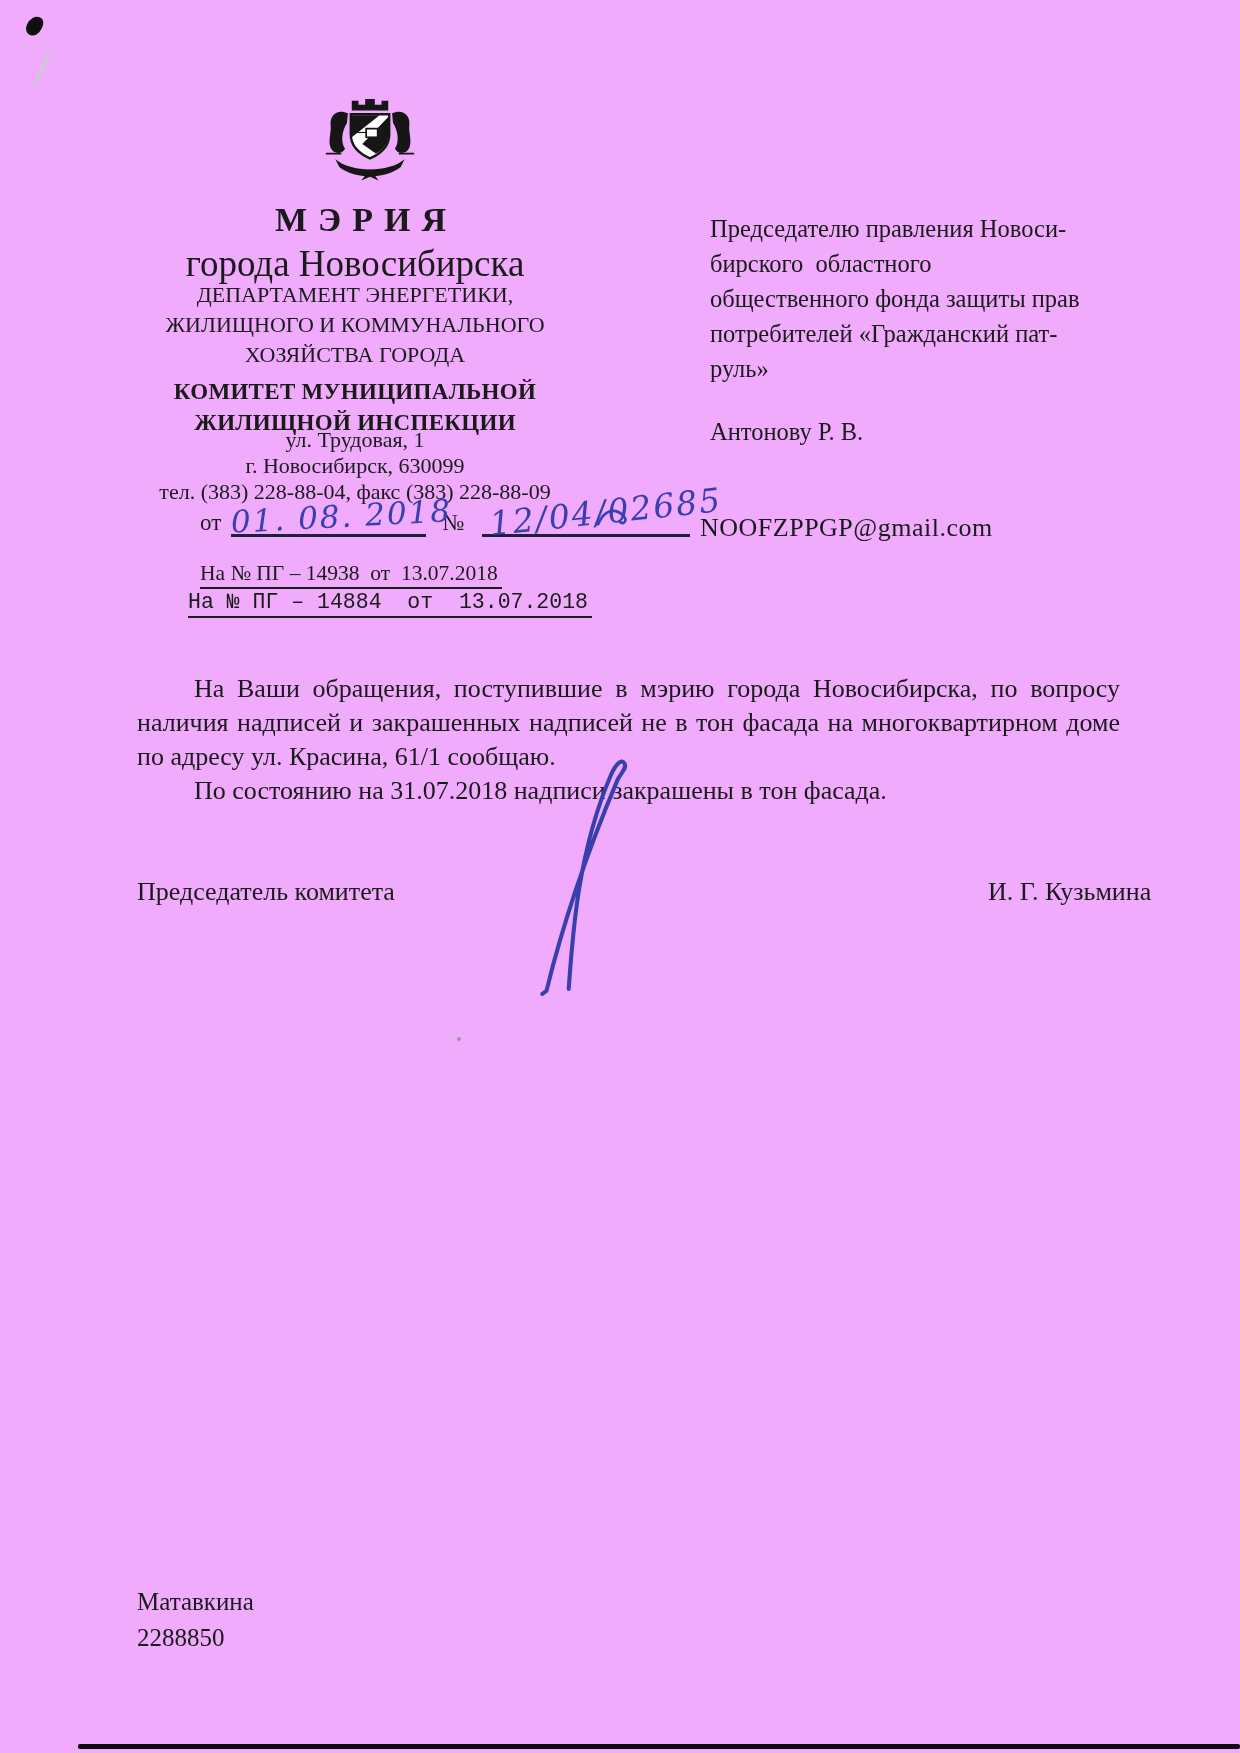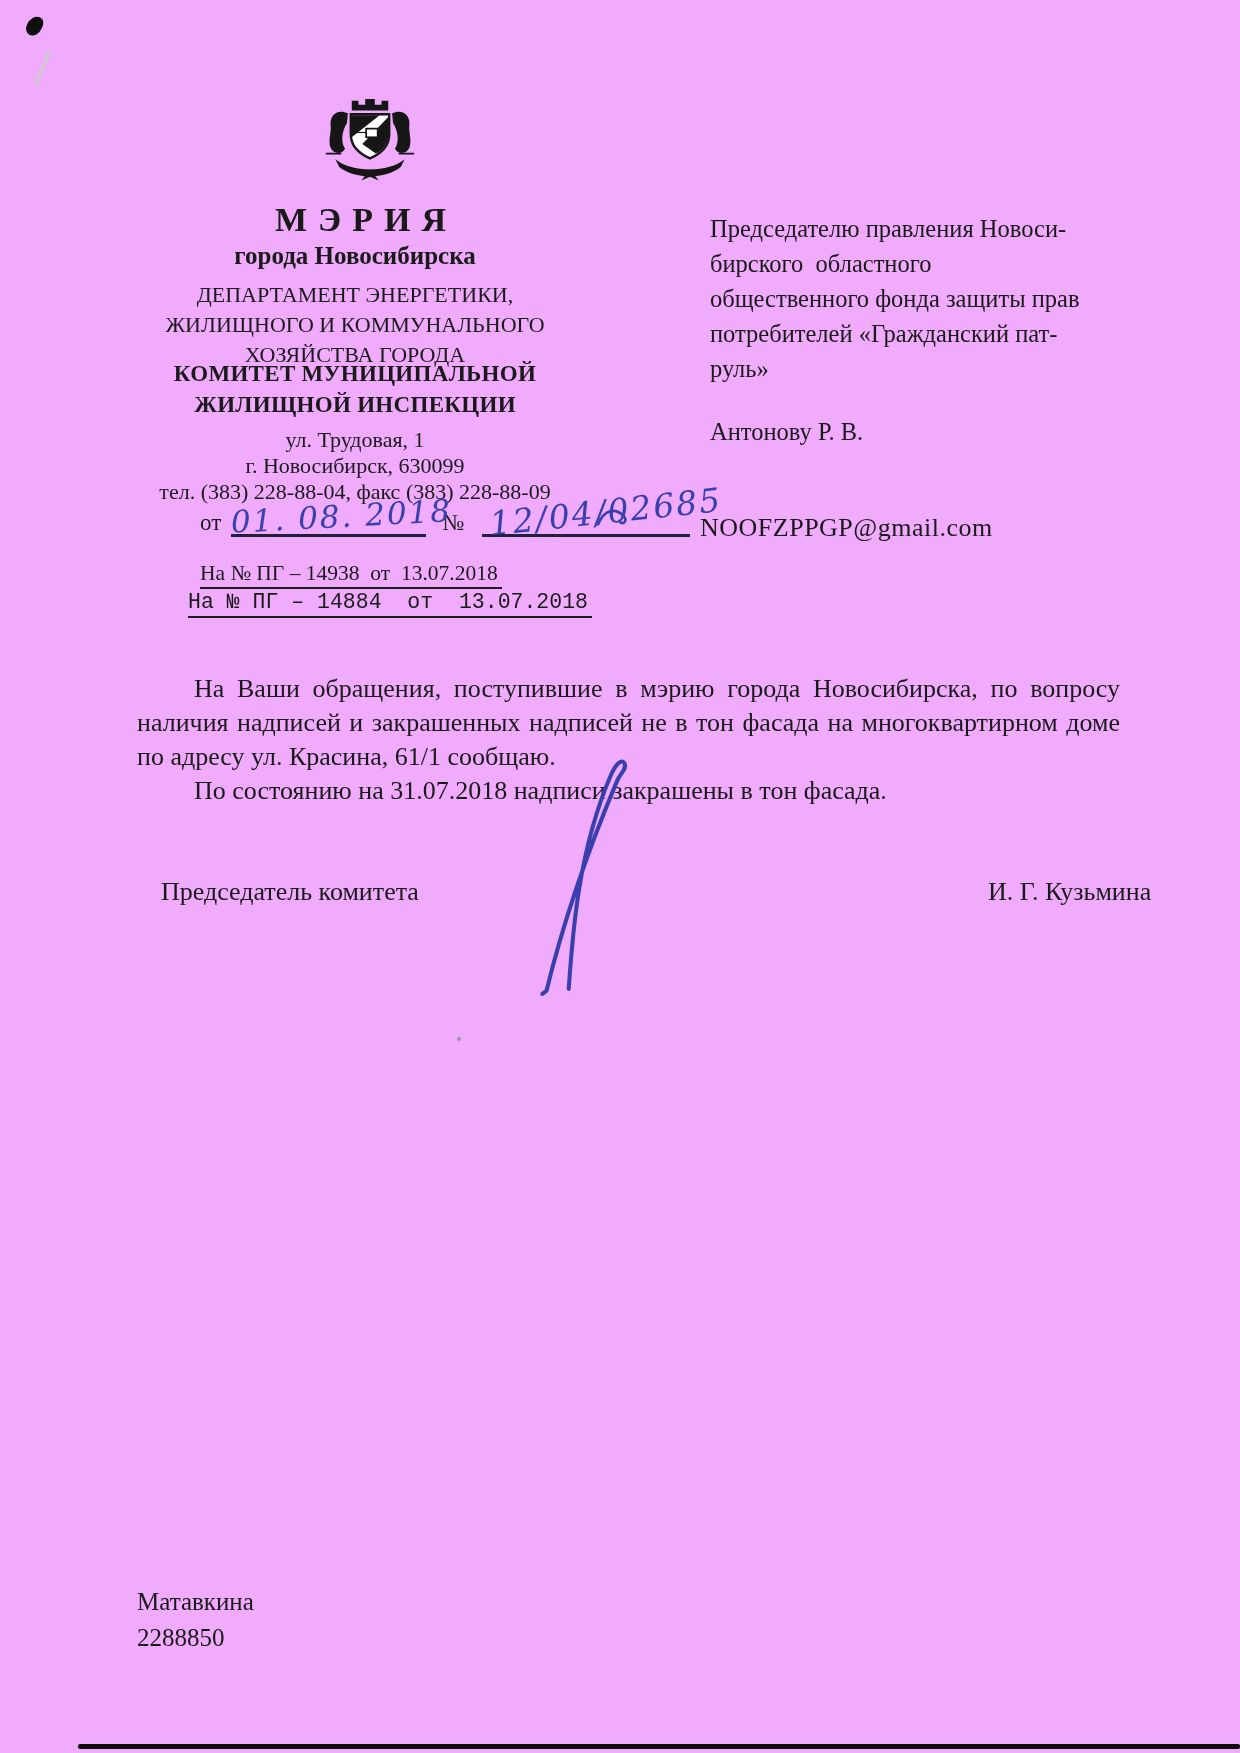--- a/index.html
+++ b/index.html
@@ -18,23 +18,23 @@
         transform:rotate(22deg);border-radius:2px;}
   .speck{left:457px;top:1037px;width:4px;height:4px;background:#9a9a9a;border-radius:50%;}
   .bottom-edge{left:78px;top:1744px;width:1162px;height:5px;background:#0b0b0b;border-radius:2px;}
 
   
   .emblem{left:322px;top:94px;width:96px;height:100px;}
 
   
   .lh{left:95px;width:520px;text-align:center;}
   .lh-org1{top:201px;font-size:34px;font-weight:bold;letter-spacing:11px;padding-left:11px;}
-  .lh-org2{top:242px;font-size:25px;font-weight:bold;}
+  .lh-org2{top:242px;font-size:37px;font-weight:normal;}
   .lh-dept{top:280px;font-size:22px;line-height:30px;}
-  .lh-committee{top:358px;font-size:23px;font-weight:bold;line-height:31px;letter-spacing:.3px;}
+  .lh-committee{top:376px;font-size:23px;font-weight:bold;line-height:31px;letter-spacing:.3px;}
   .lh-contact{top:427px;font-size:22px;line-height:26px;}
 
   
   .date-row{left:158px;top:504px;display:flex;align-items:flex-end;margin-left:42px;}
   .date-row .lbl{font-size:23px;line-height:28px;margin-right:10px;}
   .fld{border-bottom:3px solid #20203a;text-align:center;}
   .fld-date{width:195px;}
   .fld-num{width:208px;margin-left:8px;}
   .num-lbl{margin-left:16px;}
   .hand{font-family:"DejaVu Serif", serif;font-style:italic;color:#3a3fae;
@@ -52,21 +52,21 @@
   .addr-line{font-size:24.5px;line-height:35px;white-space:pre;}
   .addr-name{left:710px;top:418px;font-size:24.5px;}
   .addr-email{left:700px;top:513px;font-size:26px;letter-spacing:.5px;}
 
   
   .body-text{left:137px;top:672px;width:983px;font-size:26px;line-height:34px;
              text-align:justify;text-align-last:left;}
   .body-text p{margin:0;text-indent:57px;}
 
   
-  .sign-title{left:137px;top:877px;font-size:26px;margin-left:24px;}
+  .sign-title{left:137px;top:877px;font-size:26px;}
   .sign-name{left:988px;top:877px;font-size:26px;}
   .signature{left:516px;top:748px;width:152px;height:248px;}
   .stray-ink{left:596px;top:505px;width:36px;height:28px;}
 
   
   .footer{left:137px;top:1584px;font-size:25px;line-height:36px;}
 </style>
 </head>
 <body>
 

